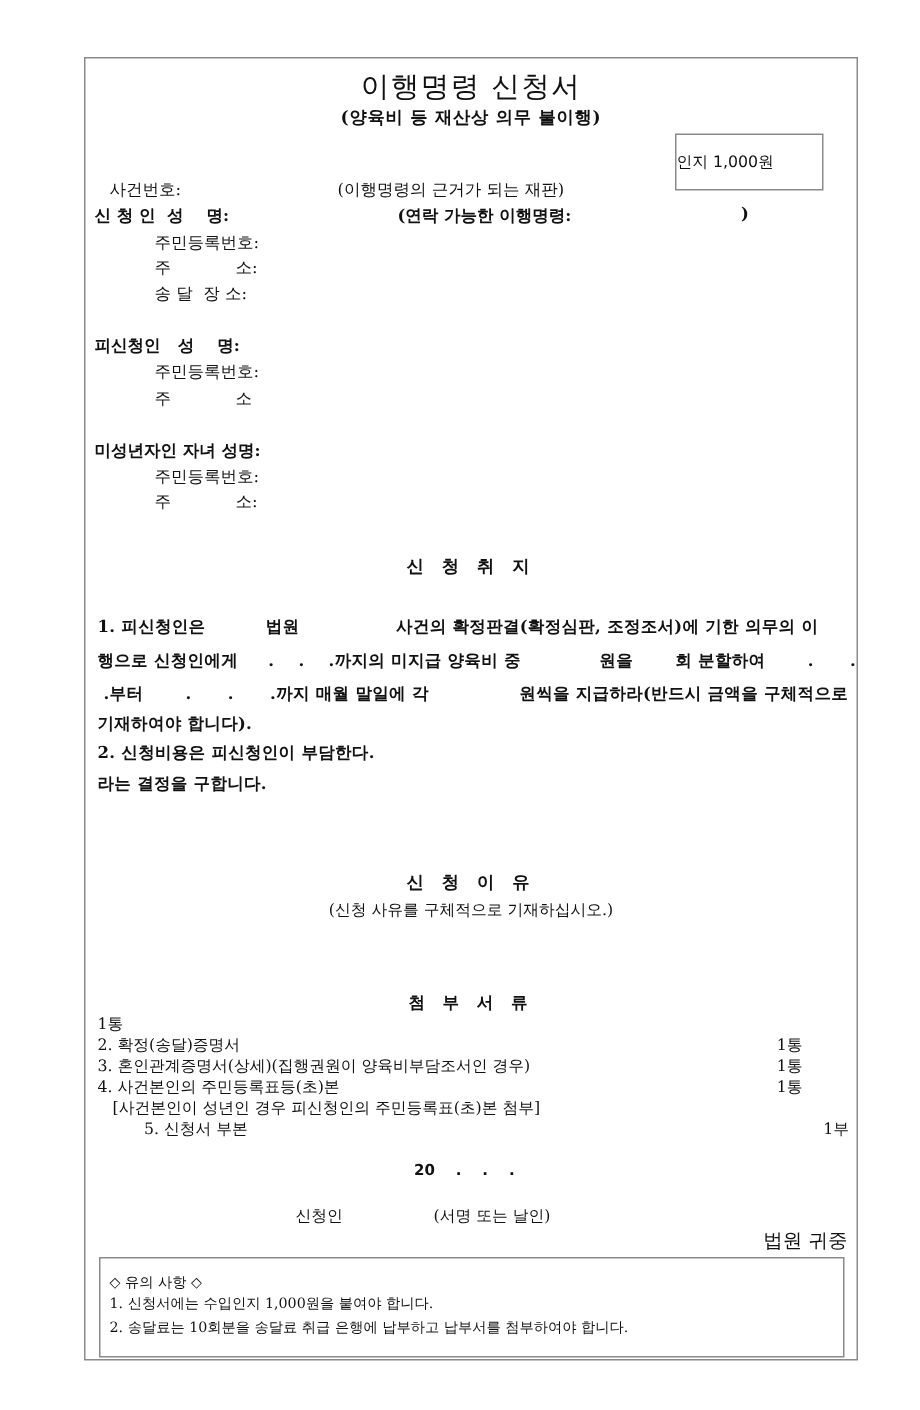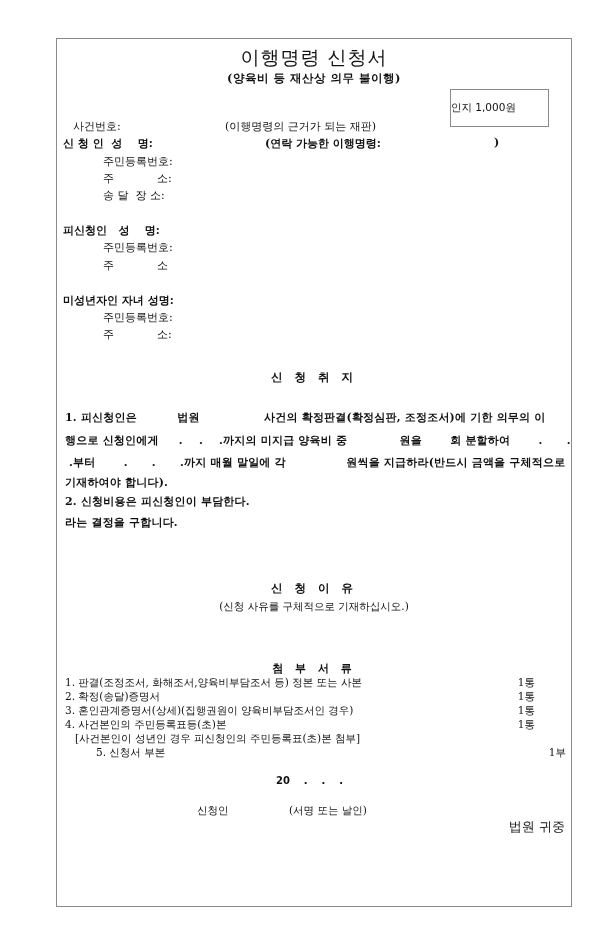--- a/index.html
+++ b/index.html
@@ -78,21 +78,20 @@
   <div class="abs para" style="top:416px; white-space:pre;"> .부터       .      .      .까지 매월 말일에 각               원씩을 지급하라(반드시 금액을 구체적으로</div>
   <div class="abs para" style="top:436px; white-space:pre;">기재하여야 합니다).</div>
   <div class="abs para" style="top:455px; white-space:pre;">2. 신청비용은 피신청인이 부담한다.</div>
   <div class="abs para" style="top:476px; white-space:pre;">라는 결정을 구합니다.</div>
 
   <div class="abs sm" style="left:0; width:100%; text-align:center; top:561px;">(신청 사유를 구체적으로 기재하십시오.)</div>
   <div class="abs section-head" style="top:542px;">신 청 이 유</div>
 
   <div class="abs section-head" style="top:622px; font-size:11px;">첨 부 서 류</div>
   <div class="abs att-row" style="top:637px;">
-    <span>1. 판결(조정조서, 화해조서,양육비부담조서 등) 정본 또는 사본</span>
     <span class="qty">1통</span>
   </div>
   <div class="abs att-row" style="top:651px;">
     <span>2. 확정(송달)증명서</span>
     <span class="qty">1통</span>
   </div>
   <div class="abs att-row" style="top:665px;">
     <span>3. 혼인관계증명서(상세)(집행권원이 양육비부담조서인 경우)</span>
     <span class="qty">1통</span>
   </div>
@@ -107,14 +106,19 @@
   <div class="abs att-row" style="top:707px;margin-left:31px;">
     <span>5. 신청서 부본</span>
     <span class="qty">1부</span>
   </div>
 
   <div class="abs sm b" style="left:219px; top:736px; white-space:pre; font-family:'DejaVu Sans', sans-serif; font-size:10px;">20    .    .    .</div>
   <div class="abs sm" style="left:140px; top:765px;">신청인</div>
   <div class="abs sm" style="left:232px; top:765px;">(서명 또는 날인)</div>
   <div class="abs" style="right:6px; top:779px; font-size:13px;">법원 귀중</div>
 
+  <div class="notice">
+    <div class="ln" style="top:10px;">◇ 유의 사항 ◇</div>
+    <div class="ln" style="top:24px;">1. 신청서에는 수입인지 1,000원을 붙여야 합니다.</div>
+    <div class="ln" style="top:40px;">2. 송달료는 10회분을 송달료 취급 은행에 납부하고 납부서를 첨부하여야 합니다.</div>
+  </div>
 
 </div>
 
 </body></html>

